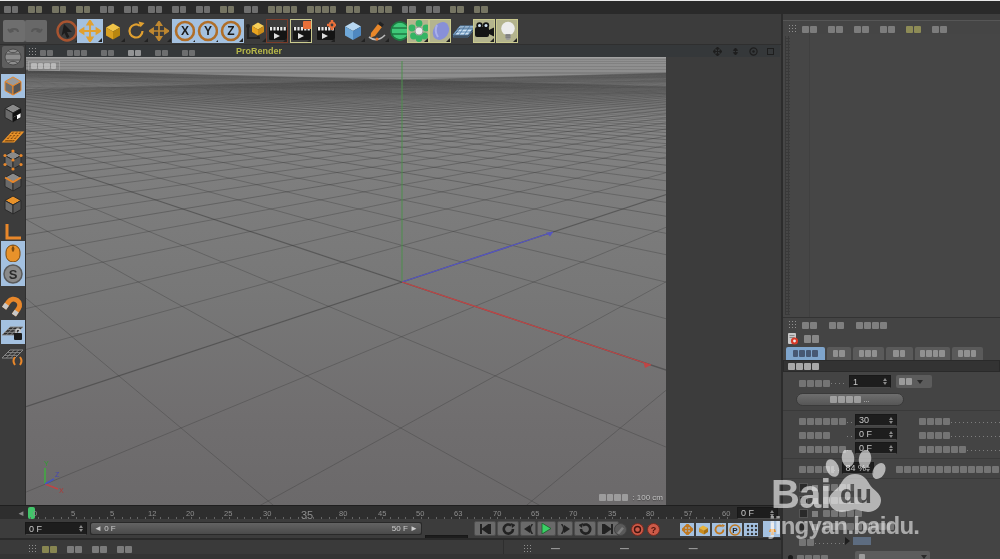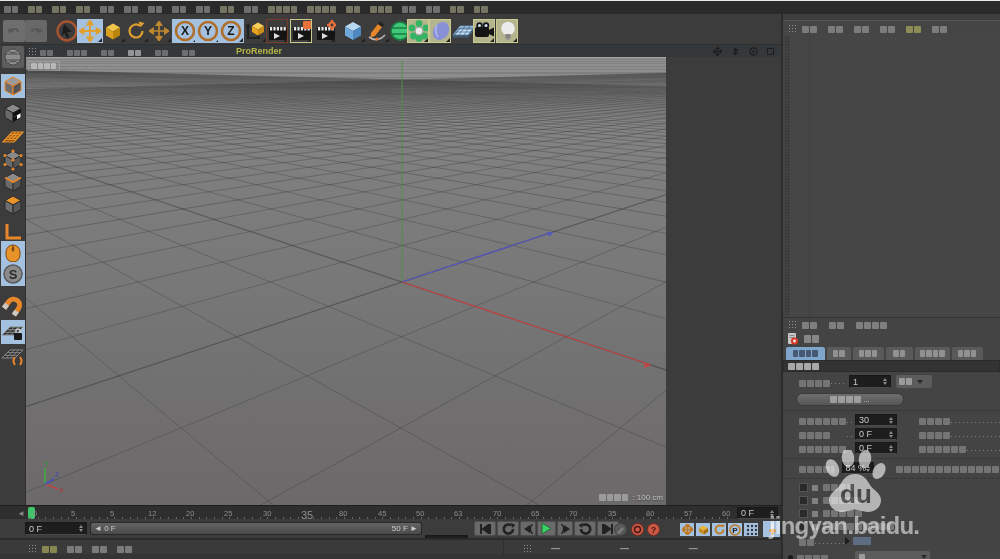--- a/index.html
+++ b/index.html
@@ -1166,20 +1166,21 @@
             <i style="width:7px;height:7px;margin-right:1px"></i>
           </span></span>
 </div>
 <span class="grip" style="margin-left:390px"></span>
 <span style="color:#999;margin-left:20px">–</span>
       <span style="color:#999;margin-left:60px">–</span>
 <span style="color:#999;margin-left:60px">–</span>
 </div>
   </div>
 <div class="abs" style="left:766px;top:450px;width:234px;height:95px;color:#fff;z-index:50">
+<div class="abs" style="left:5px;top:22px;font-size:40px;font-weight:bold;letter-spacing:-1px;opacity:.6;font-family:'Liberation Sans'">Bai</div>
 <svg class="abs" style="left:57px;top:0px;opacity:.6" width="66" height="62" viewBox="0 0 66 62">
 <ellipse cx="9.5" cy="18" rx="6.2" ry="9.2" transform="rotate(-24 9.5 18)" fill="#fff"></ellipse>
 <ellipse cx="25" cy="8" rx="6.2" ry="9.2" transform="rotate(-6 25 8)" fill="#fff"></ellipse>
 <ellipse cx="42" cy="9" rx="6.2" ry="9.2" transform="rotate(8 42 9)" fill="#fff"></ellipse>
 <ellipse cx="56" cy="21" rx="5.8" ry="8.6" transform="rotate(30 56 21)" fill="#fff"></ellipse>
 <path d="M32 24 c9 0 12 6 15 11 c3 5 11 8 11 15 c0 8 -7 12 -13 12 c-5 0 -9 -2.5 -13 -2.5 c-4 0 -8 2.5 -13 2.5 c-6 0 -13 -4 -13 -12 c0 -7 8 -10 11 -15 c3 -5 6 -11 15 -11z" fill="#fff"></path>
 <text x="33" y="53" text-anchor="middle" font-size="26" font-weight="bold" fill="#4a4a4a" font-family="Liberation Sans">du</text>
 </svg>
 <div class="abs" style="left:3px;top:62px;font-size:24px;font-weight:bold;opacity:.55;letter-spacing:-0.8px;font-family:'Liberation Sans'">jingyan.baidu.</div>
 </div>

